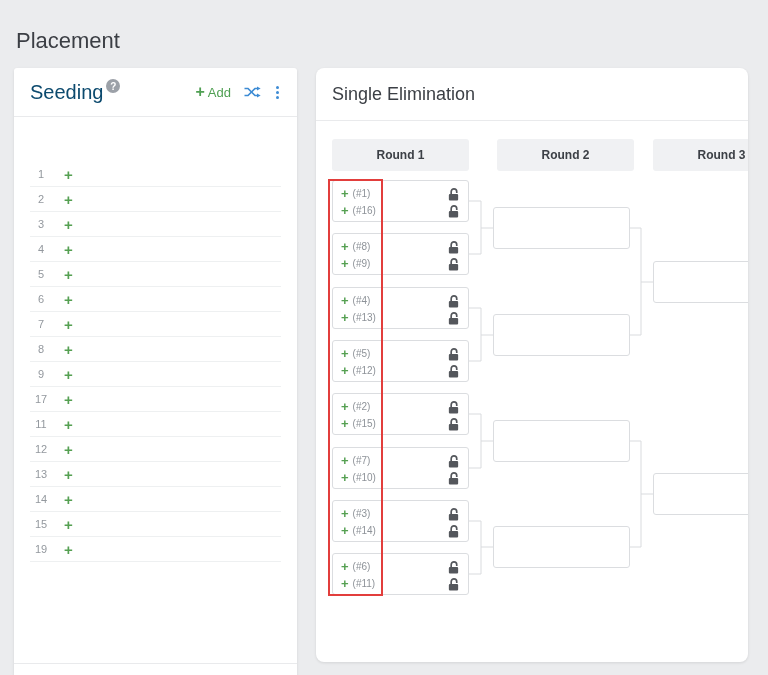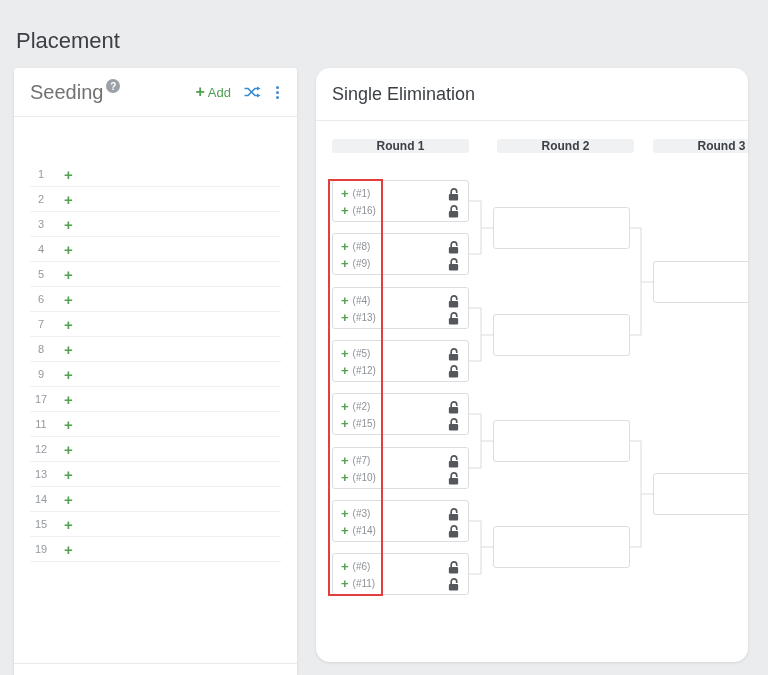--- a/index.html
+++ b/index.html
@@ -19,21 +19,21 @@
   
   .seeding-card {
     position:absolute; left:14px; top:68px; width:283px; height:607px;
     background:#fff; border-radius:3px 3px 0 0;
     box-shadow:0 1px 3px rgba(0,0,0,.10);
   }
   .sc-header {
     height:49px; border-bottom:1px solid #e9eaec;
     display:flex; align-items:center; padding:0 16px;
   }
-  .sc-title { font-size:20px; color:#737373; }
+  .sc-title { font-size:20px; color:#0c4a6e; }
   .help-badge {
     width:14px; height:14px; border-radius:50%;
     background:#9ca1a8; color:#fff; font-size:10px; font-weight:bold;
     display:inline-flex; align-items:center; justify-content:center;
     margin:-12px 0 0 3px; cursor:pointer;
   }
   .sc-actions { margin-left:auto; display:flex; align-items:center; gap:13px; }
   .add-btn { color:#4f9f52; font-size:13px; display:flex; align-items:center; cursor:pointer; }
   .add-btn .plus { font-size:16px; font-weight:bold; margin-right:3px; line-height:1; }
   .shuffle-btn { display:flex; cursor:pointer; }
@@ -49,31 +49,31 @@
 
   #seed-rows { position:absolute; top:94px; left:16px; width:251px; }
   .seed-row { height:25px; display:flex; align-items:center; border-bottom:1px solid #eef0f1; }
   .seed-num { width:22px; text-align:center; font-size:11px; color:#93989e; }
   .seed-plus { margin-left:12px; color:#55a052; font-size:15px; font-weight:bold; line-height:1; cursor:pointer; }
   .sc-bottom-line { position:absolute; top:595px; left:0; width:100%; border-top:1px solid #e9eaec; }
 
   
   .bracket-card {
     position:absolute; left:316px; top:68px; width:432px; height:594px;
-    background:#fff; border-radius:14px;
+    background:#fff; border-radius:8px;
     box-shadow:0 1px 3px rgba(0,0,0,.10);
     overflow:hidden;
   }
   .bc-header {
     height:53px; border-bottom:1px solid #e9eaec;
     display:flex; align-items:center; padding:0 16px;
     font-size:18px; color:#3b3f45;
   }
   .round-h {
-    position:absolute; top:71px; width:137px; height:14px;
+    position:absolute; top:71px; width:137px; height:32px;
     background:#f0f1f3; border-radius:3px;
     display:flex; align-items:center; justify-content:center;
     font-size:12px; font-weight:bold; color:#3c4046;
   }
   #connectors { position:absolute; left:0; top:0; }
   .match-box {
     position:absolute; width:137px; height:42px;
     background:#fff; border:1px solid #dbdde0; border-radius:3px;
     padding-top:4px;
   }

